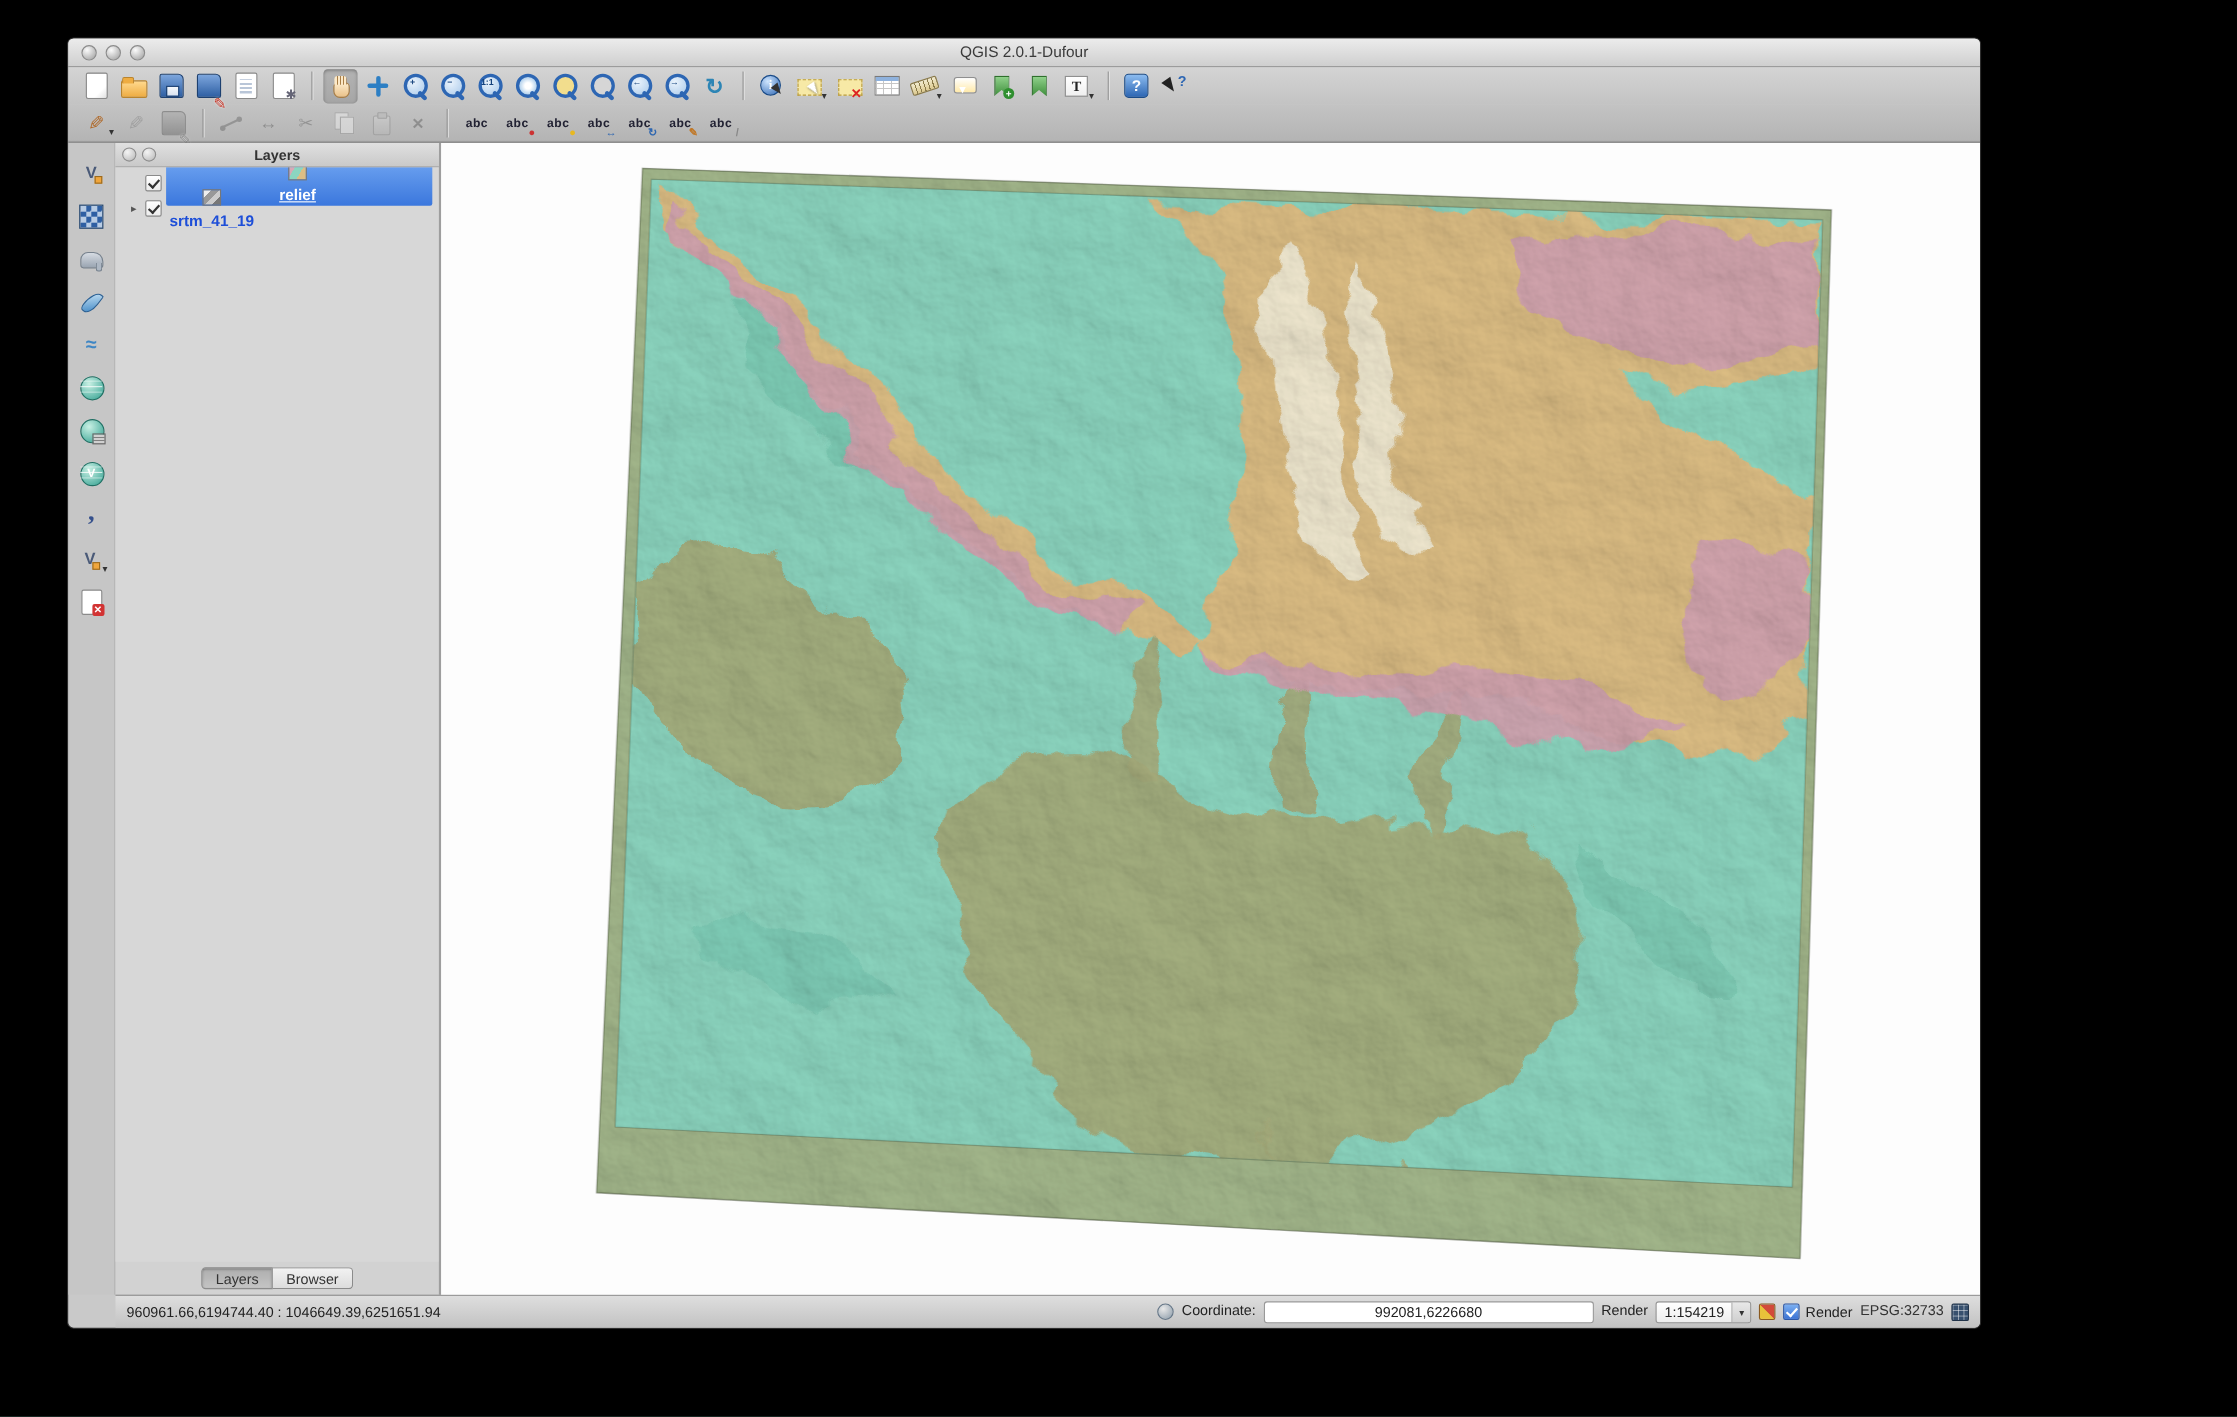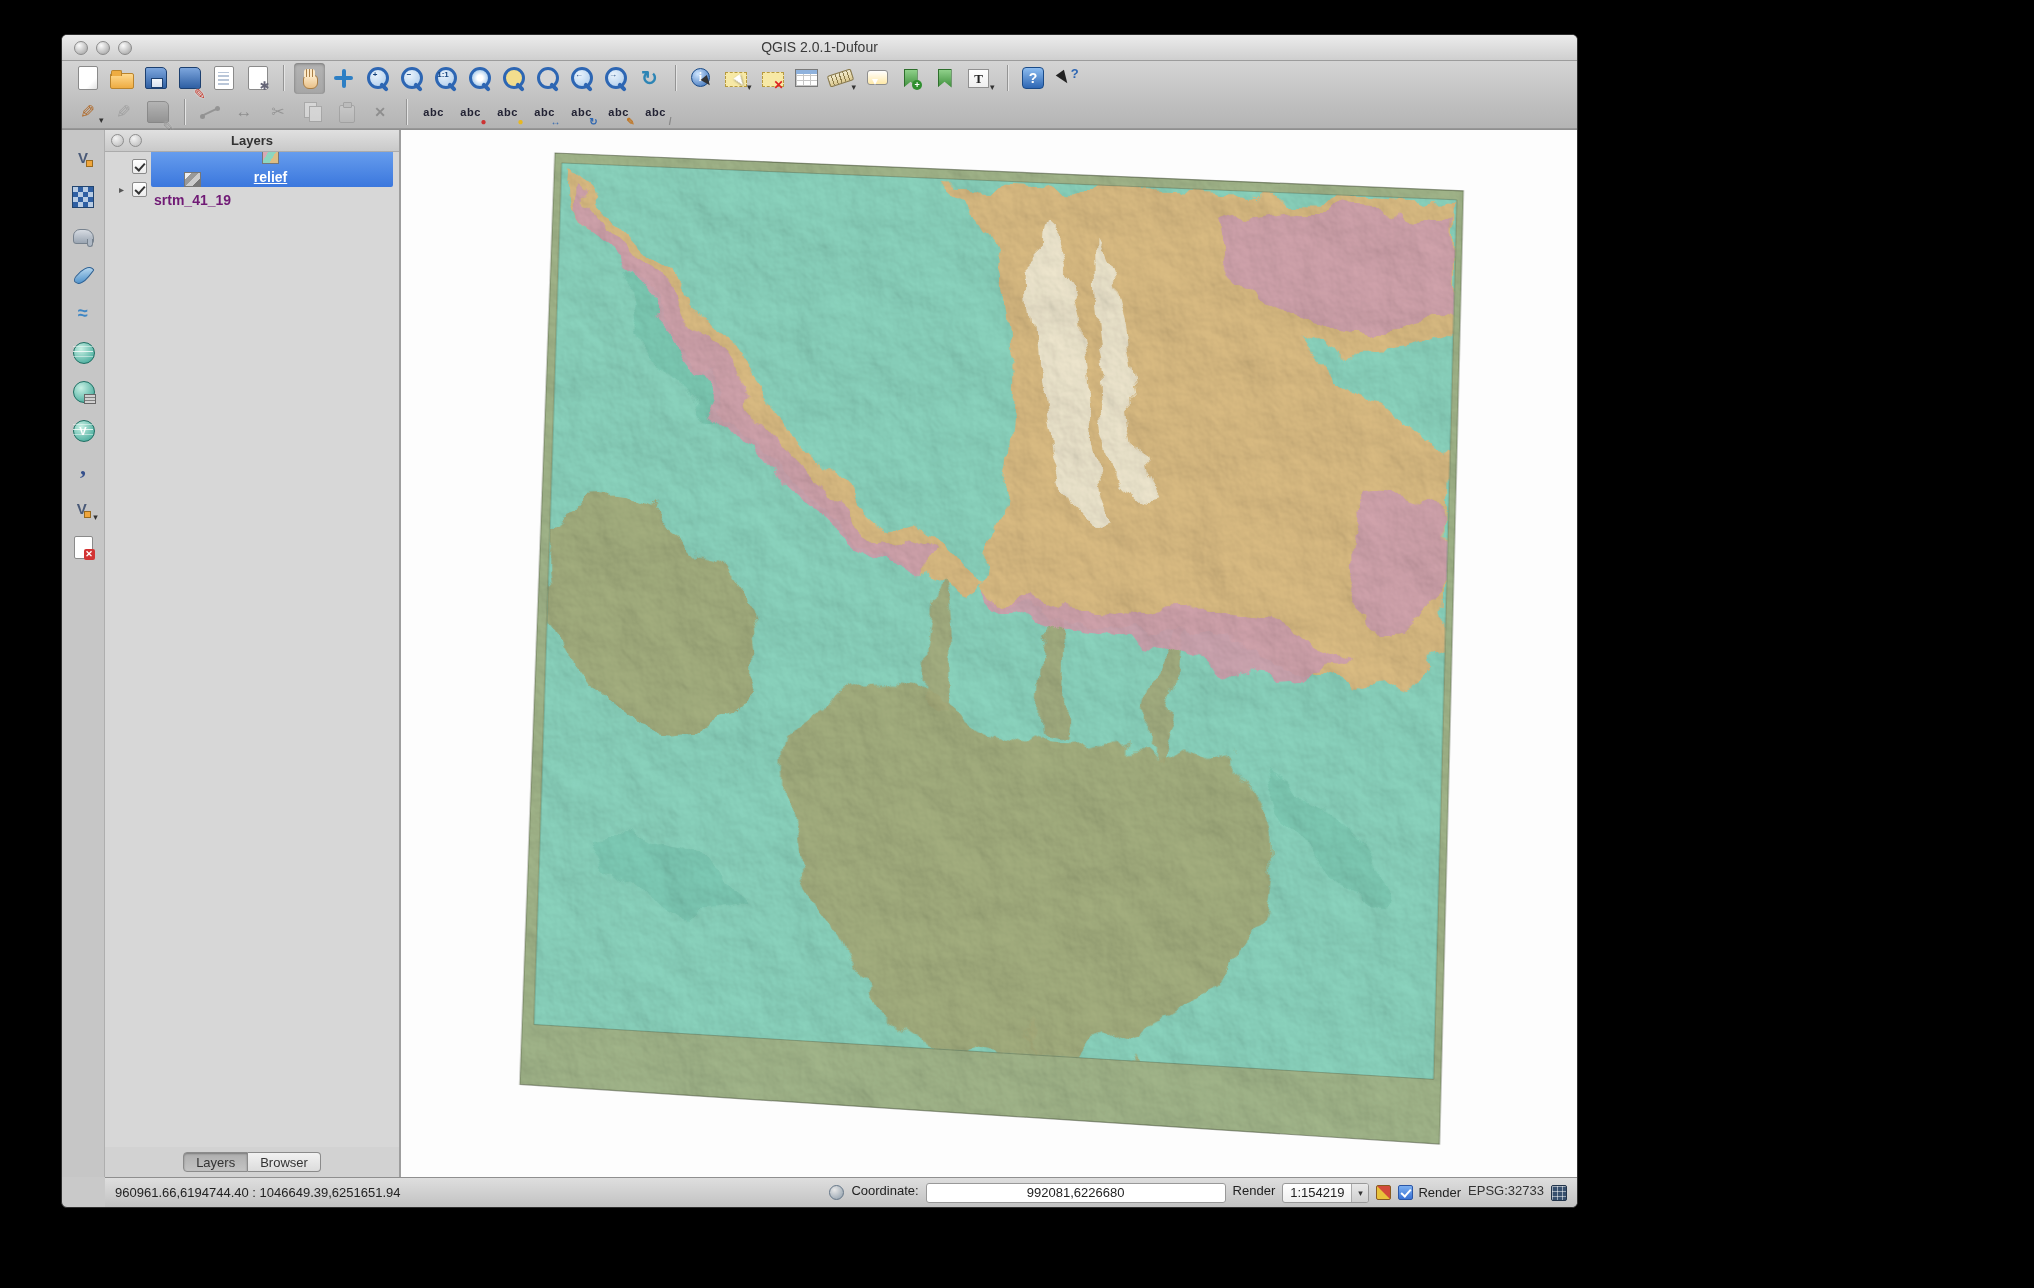--- a/index.html
+++ b/index.html
@@ -1,19 +1,19 @@
 <!DOCTYPE html>
 <html style="--selection_top: #6ca2f0; --selection_bottom: #3b77dd; --map_sage: #a3b78b; --map_teal: #8cd6c0; --map_teal_dark: #66bda4; --map_tan: #ddbe84; --map_pink: #d2a3b0; --map_cream: #f1ebd4; --map_olive: #a7ac7b; --canvas_white: #fdfdfd;"><head>
 <meta charset="utf-8">
 <style>
   *{margin:0;padding:0;box-sizing:border-box;}
   html,body{width:2034px;height:1288px;}
   body{background:#000;position:relative;font-family:"Liberation Sans",sans-serif;overflow:hidden;}
 
-  .window{position:absolute;left:61px;top:34px;width:1517px;height:1174px;background:#c9c9c9;
+  .window{position:absolute;left:61px;top:34px;width:1740px;height:1174px;background:#c9c9c9;
     border:1px solid #2e2e2e;border-radius:6px;overflow:hidden;display:flex;flex-direction:column;
     box-shadow:0 30px 80px rgba(0,0,0,.85);}
 
   
   .titlebar{flex:0 0 26px;background:linear-gradient(#ececec,#cfcfcf);border-bottom:1px solid #9c9c9c;position:relative;}
   .traffic{position:absolute;left:12px;top:6px;display:flex;gap:8px;}
   .light{width:14px;height:14px;border-radius:50%;border:1px solid #8b8b8b;padding:0;
     background:radial-gradient(circle at 35% 30%,#fbfbfb,#b3b3b3 75%);}
   .title{text-align:center;line-height:25px;font-size:14px;color:#3a3a3a;}
 
@@ -106,21 +106,21 @@
   .panel-title{font-size:13px;font-weight:bold;color:#333;}
   #layer-list{flex:1;padding-top:3px;background:#d7d7d7;overflow:hidden;}
   .layer-row{display:flex;align-items:center;height:23px;padding:0 6px 0 10px;gap:4px;font-size:14px;}
   .disc{width:13px;font-size:10px;color:#555;text-align:center;flex:0 0 auto;}
   .cbx{width:15px;height:15px;background:linear-gradient(#fff,#ececec);border:1px solid #8a8a8a;border-radius:2px;position:relative;flex:0 0 auto;}
   .cbx.on::after{content:"";position:absolute;left:2px;top:3px;width:8px;height:4px;border-left:2px solid #333;border-bottom:2px solid #333;transform:rotate(-48deg);}
   .cbx.mac{background:linear-gradient(#7cb0f2,#3a72d4);border-color:#2b56a6;}
   .cbx.mac.on::after{border-color:#fff;}
   .lwrap{display:flex;align-items:center;gap:5px;padding:2px 6px 2px 3px;border-radius:2px;min-width:0;flex-direction:column;}
   .layer-row.sel .lwrap{background:linear-gradient(var(--selection_top),var(--selection_bottom));flex:1;}
-  .lname{white-space:nowrap;font-weight:bold;color:#701a75;}
+  .lname{white-space:nowrap;font-weight:bold;color:#1d4ed8;}
   .layer-row.sel .lname{color:#fff;text-decoration:underline;}
   .thumb{width:17px;height:15px;border:1px solid #777;flex:0 0 auto;}
   .thumb.relief-thumb{background:linear-gradient(120deg,#d7a9b5 0 28%,#8cd6c0 28% 62%,#ddbe84 62%);}
   .thumb.srtm-thumb{background:linear-gradient(135deg,#eee 0 25%,#999 25% 50%,#ccc 50% 75%,#777 75%);}
   .panel-tabs{flex:0 0 30px;display:flex;align-items:center;justify-content:center;}
   .ptab{height:20px;padding:0 12px;font-size:13px;border:1px solid #8b8b8b;background:linear-gradient(#f2f2f2,#dcdcdc);color:#333;}
   .ptab:first-child{border-radius:4px 0 0 4px;}
   .ptab:last-child{border-radius:0 4px 4px 0;border-left:none;}
   .ptab.active{background:linear-gradient(#aeaeae,#c4c4c4);box-shadow:inset 0 1px 2px rgba(0,0,0,.3);}
 

